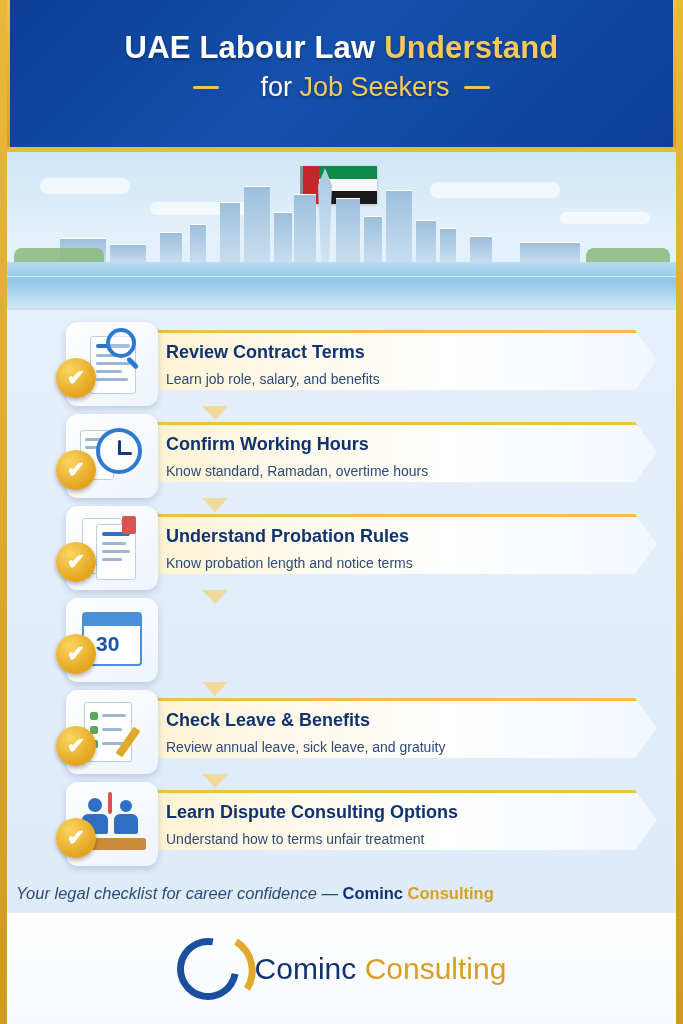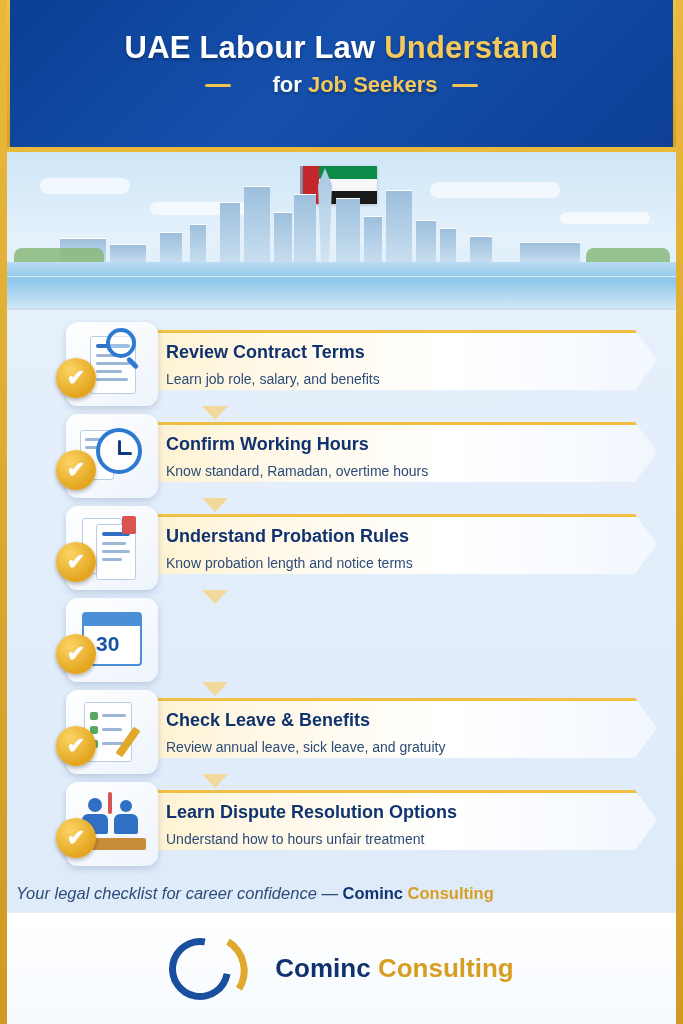--- a/index.html
+++ b/index.html
@@ -50,21 +50,21 @@
     letter-spacing: .2px;
     text-shadow: 0 2px 3px rgba(0,0,0,.30);
   }
   .title1 .gold { color: #f4c95a; }
   .title2row {
     margin-top: 6px;
     display: flex; align-items: center; justify-content: center; gap: 14px;
   }
   .dash { width: 26px; height: 3px; background: #f0c44e; border-radius: 2px; }
   .title2 {
-    font-size: 22px; font-weight: bold; color: #ffffff;
+    font-size: 27px; font-weight: normal; color: #ffffff;
     text-shadow: 0 2px 3px rgba(0,0,0,.30);
     margin-left: 27px;
   }
   .title2 .gold { color: #f4c95a; }
 
   
   .skyline {
     position: relative;
     height: 158px;
     background: linear-gradient(180deg,#cfe6f7 0%,#e4f1fb 55%,#ddeefb 100%);
@@ -213,21 +213,21 @@
     border-right-color: transparent;
     position: relative;
     transform: rotate(-35deg);
   }
   .logo-c:after {
     content:""; position:absolute; left:-7px; top:-7px;
     width:62px;height:62px;border-radius:50%;
     border:7px solid transparent; border-right-color:#e0a92c;
     transform: rotate(22deg);
   }
-  .brandtext { font-size: 26px; font-weight: bold; color: #10336f; padding-left: 28px; }
+  .brandtext { font-size: 30px; font-weight: normal; color: #10336f; }
   .brandtext .gold { color: #d79f22; }
   .frame-l, .frame-r {
     position: absolute; top: 0; bottom: 0; width: 7px;
     background: linear-gradient(180deg,#e9b93c,#cf9a21);
     z-index: 9;
   }
   .frame-l { left: 0; } .frame-r { right: 0; }
 </style>
 </head>
 <body>
@@ -382,22 +382,22 @@
         <div class="pencil" style="left:58px;top:36px;width:8px;height:32px;"></div>
       </div>
       <div class="check">✔</div>
       <div class="connector" style="top:84px;"></div>
     </div>
 
     <div class="step">
       <div class="banner">
         <div class="banner-body">
           <div class="num">6</div>
-          <div class="s-title">Learn Dispute Resolution Options</div>
-          <div class="s-desc">Understand how to hours unfair treatment</div>
+          <div class="s-title">Learn Dispute Consulting Options</div>
+          <div class="s-desc">Understand how to terms unfair treatment</div>
         </div>
       </div>
       <div class="icon-card">
         <div class="person" style="left:22px;top:16px;width:14px;height:14px;"></div>
         <div class="torso" style="left:16px;top:32px;width:26px;height:20px;"></div>
         <div class="person" style="left:54px;top:18px;width:12px;height:12px;"></div>
         <div class="torso" style="left:48px;top:32px;width:24px;height:20px;"></div>
         <div class="desk" style="left:12px;top:56px;width:68px;height:12px;"></div>
         <div class="redtag" style="left:42px;top:10px;width:4px;height:22px;"></div>
       </div>

